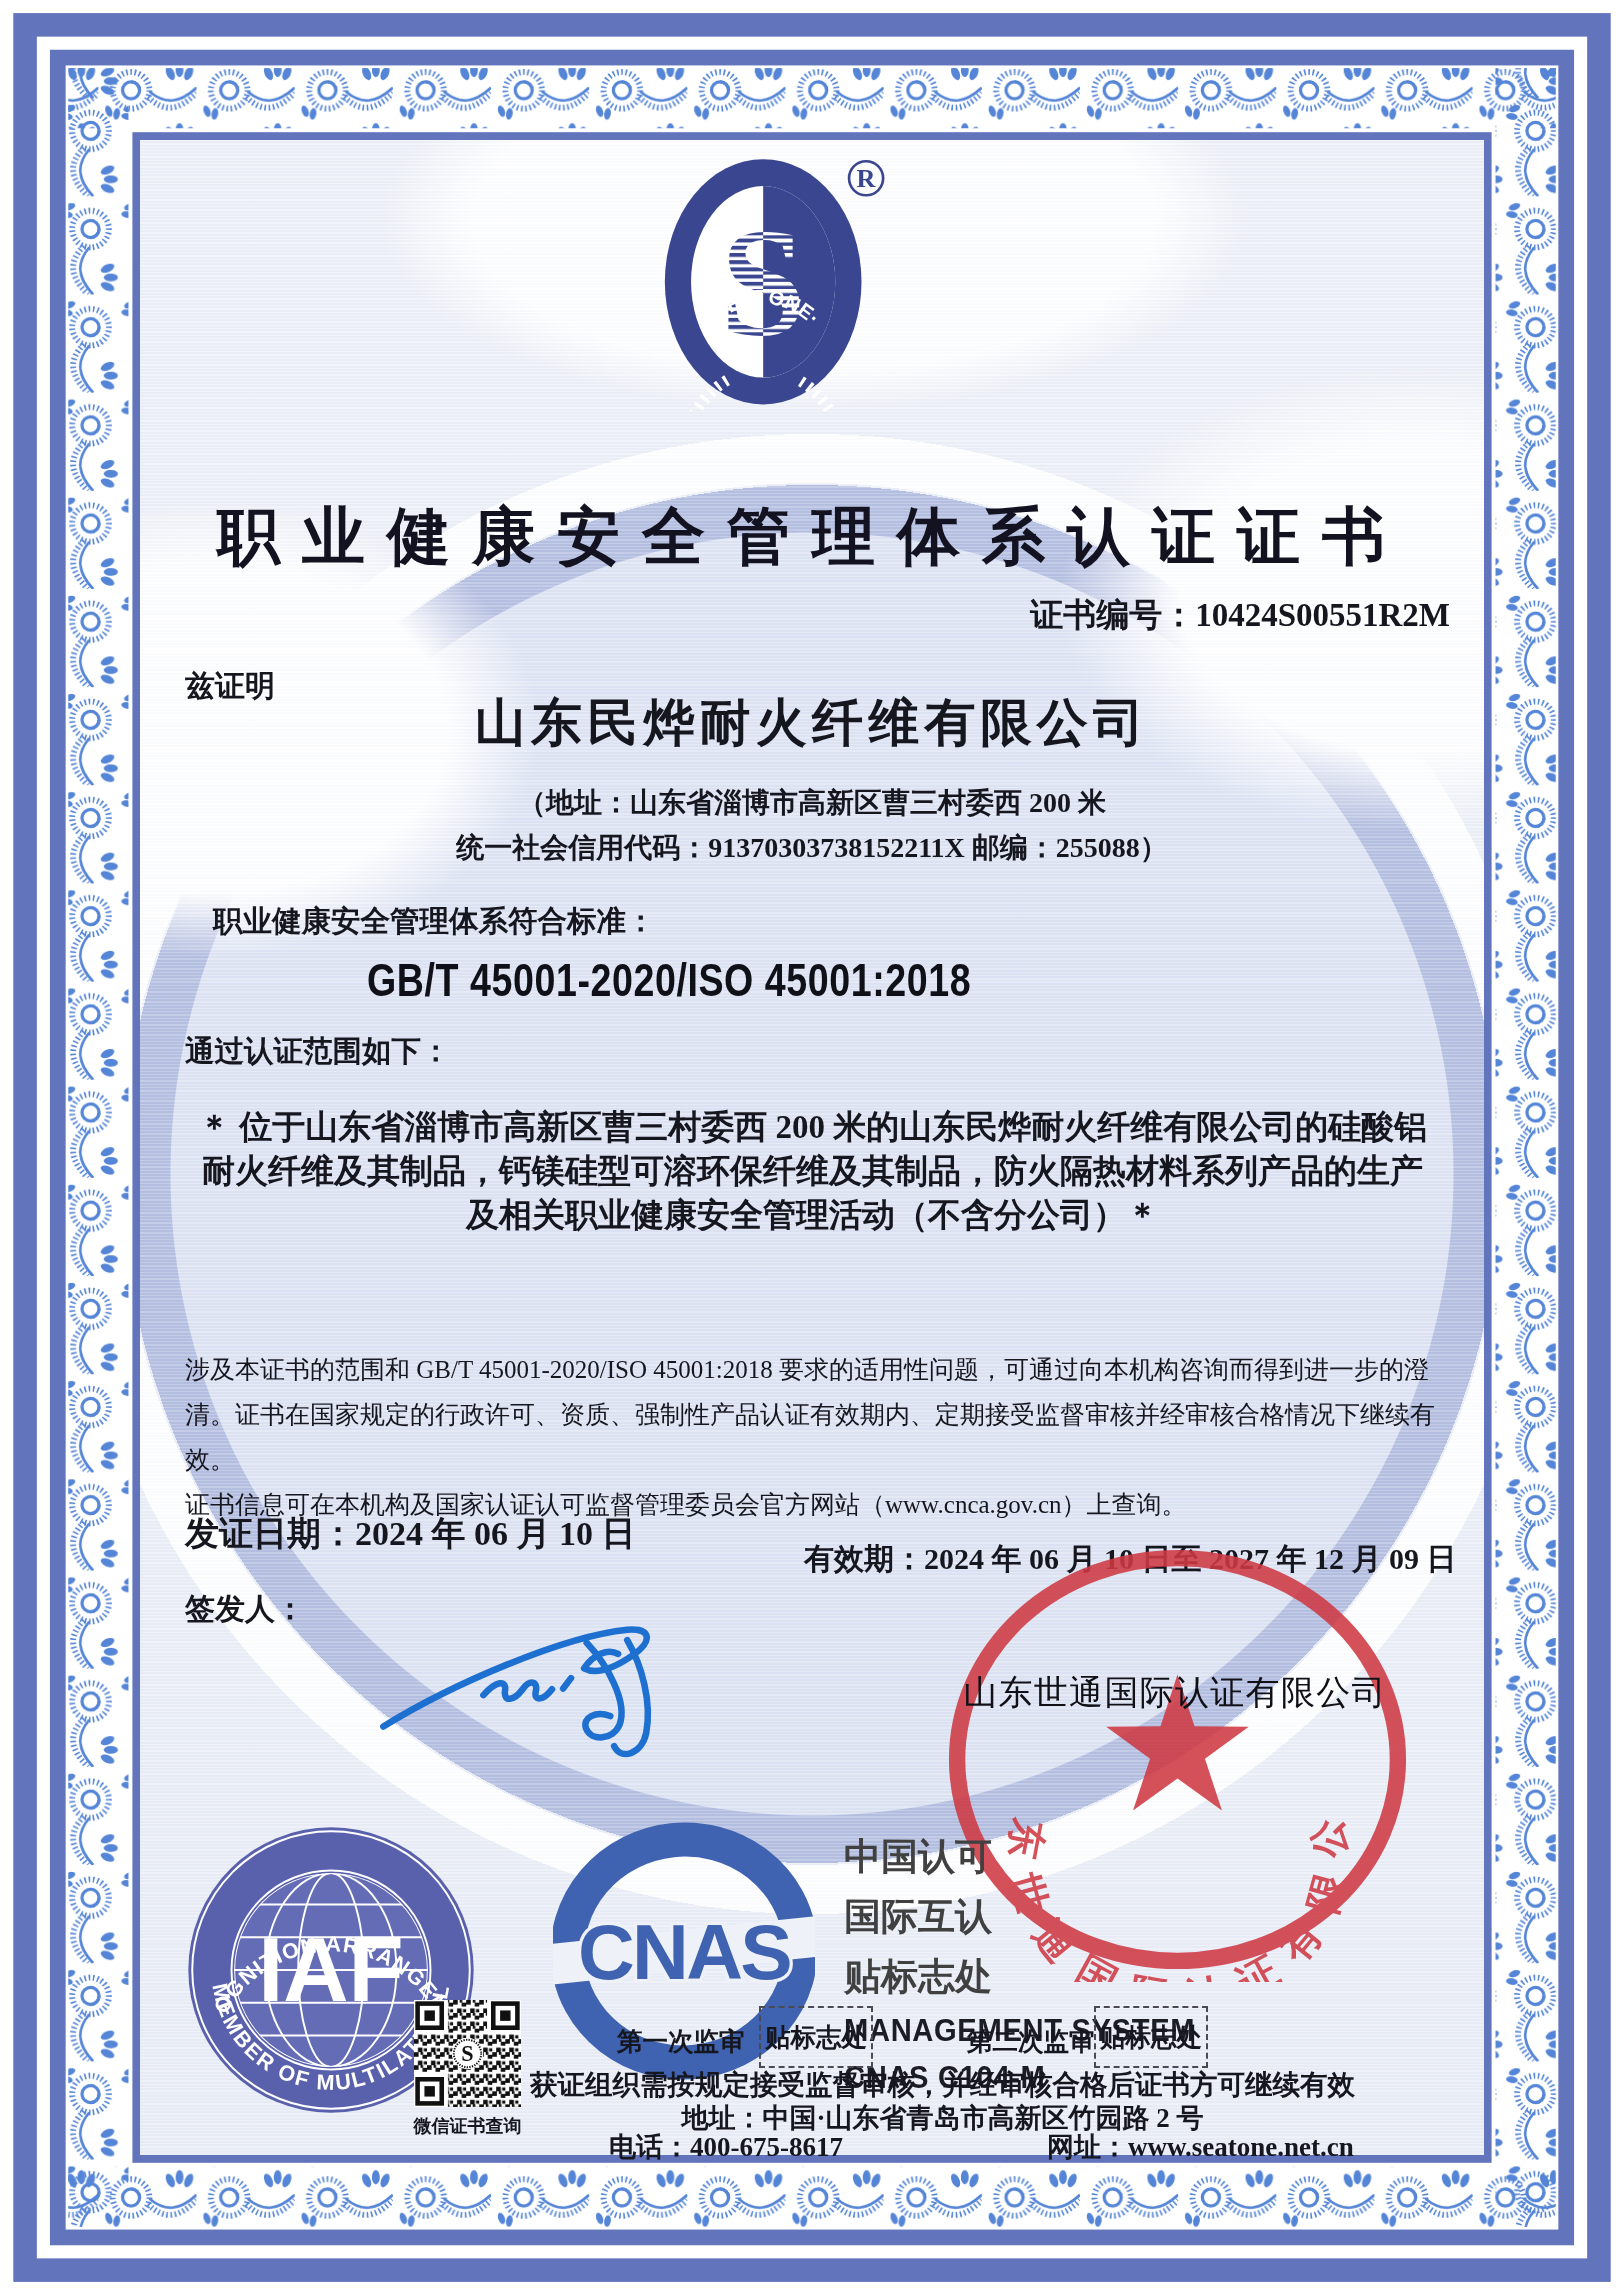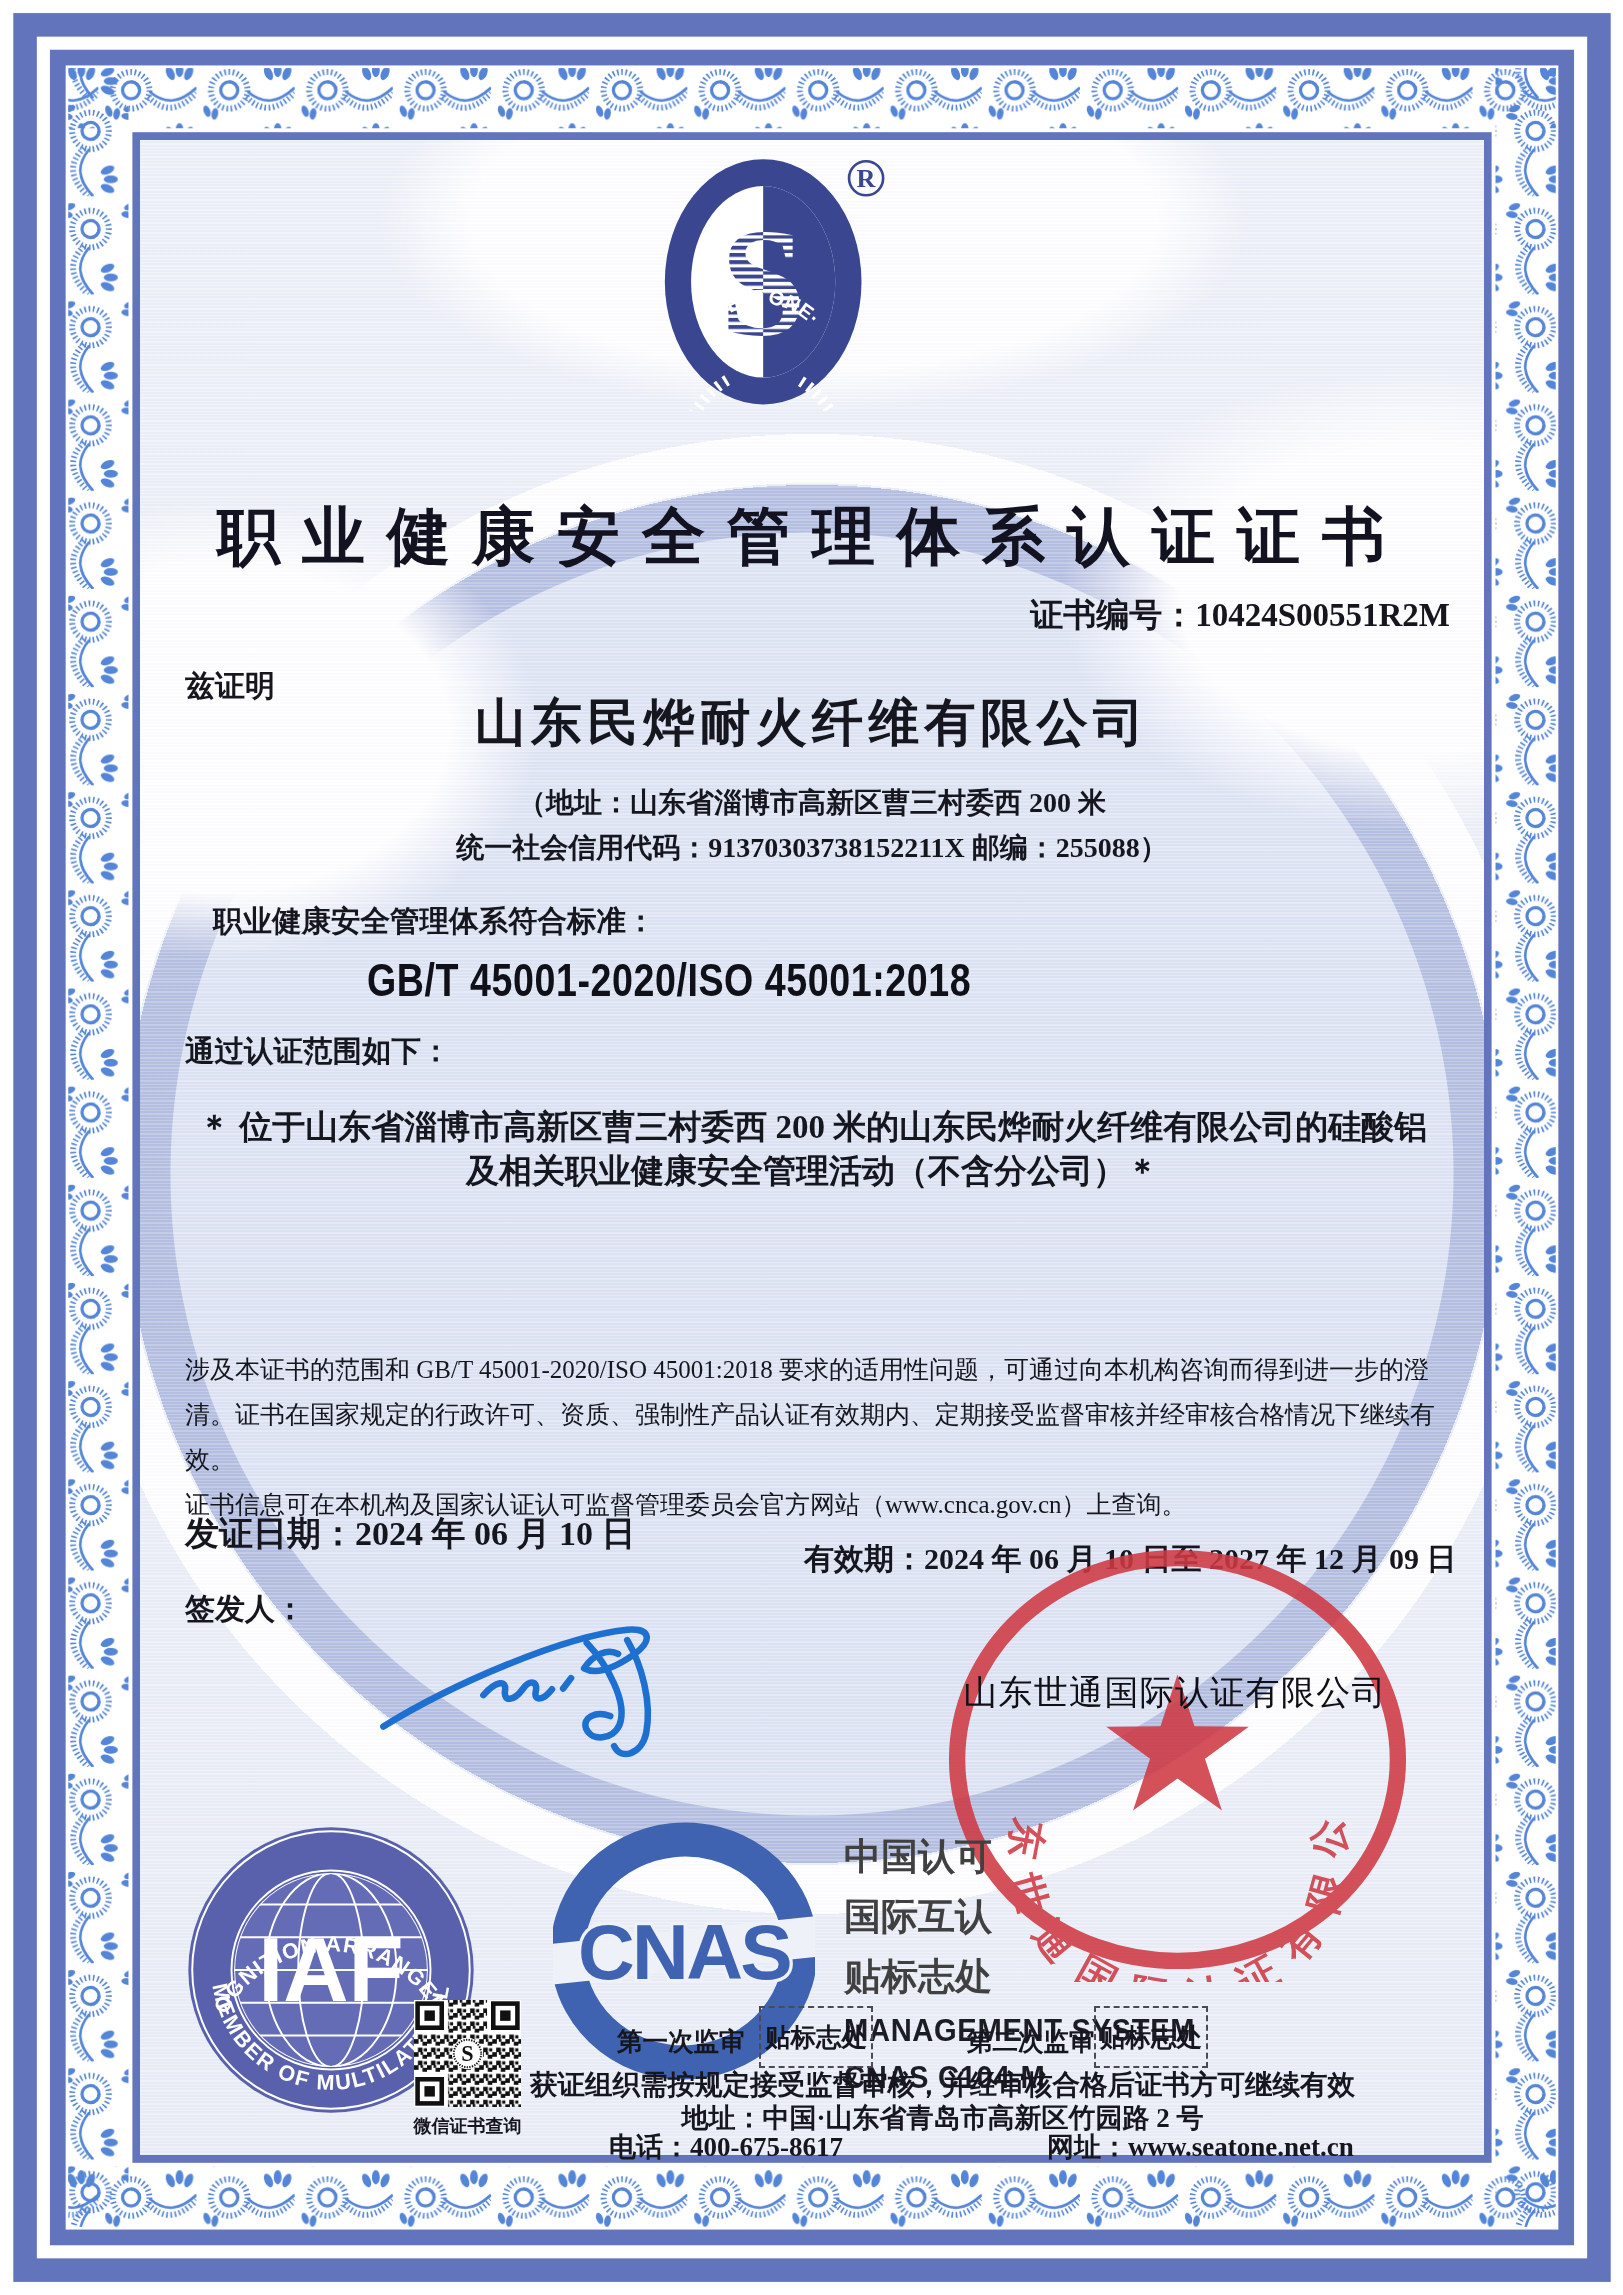--- a/index.html
+++ b/index.html
@@ -138,20 +138,21 @@
   <div class="abs intro">兹证明</div>
   <div class="abs company">山东民烨耐火纤维有限公司</div>
   <div class="abs addr1">（地址：山东省淄博市高新区曹三村委西 200 米</div>
   <div class="abs addr2">统一社会信用代码：91370303738152211X 邮编：255088）</div>
   <div class="abs stdlabel">职业健康安全管理体系符合标准：</div>
   <div class="abs gbt">GB/T 45001-2020/ISO 45001:2018</div>
   <div class="abs scopelabel">通过认证范围如下：</div>
 
   <div class="abs scope">
     <div>＊ 位于山东省淄博市高新区曹三村委西 200 米的山东民烨耐火纤维有限公司的硅酸铝</div>
+    <div>耐火纤维及其制品，钙镁硅型可溶环保纤维及其制品，防火隔热材料系列产品的生产</div>
     <div>及相关职业健康安全管理活动（不含分公司）＊</div>
   </div>
 
   <div class="abs legal">
     <div>涉及本证书的范围和 GB/T 45001-2020/ISO 45001:2018 要求的适用性问题，可通过向本机构咨询而得到进一步的澄</div>
     <div>清。证书在国家规定的行政许可、资质、强制性产品认证有效期内、定期接受监督审核并经审核合格情况下继续有效。</div>
     <div>证书信息可在本机构及国家认证认可监督管理委员会官方网站（www.cnca.gov.cn）上查询。</div>
   </div>
 
   <div class="abs dates-issue">发证日期：2024 年 06 月 10 日</div>

